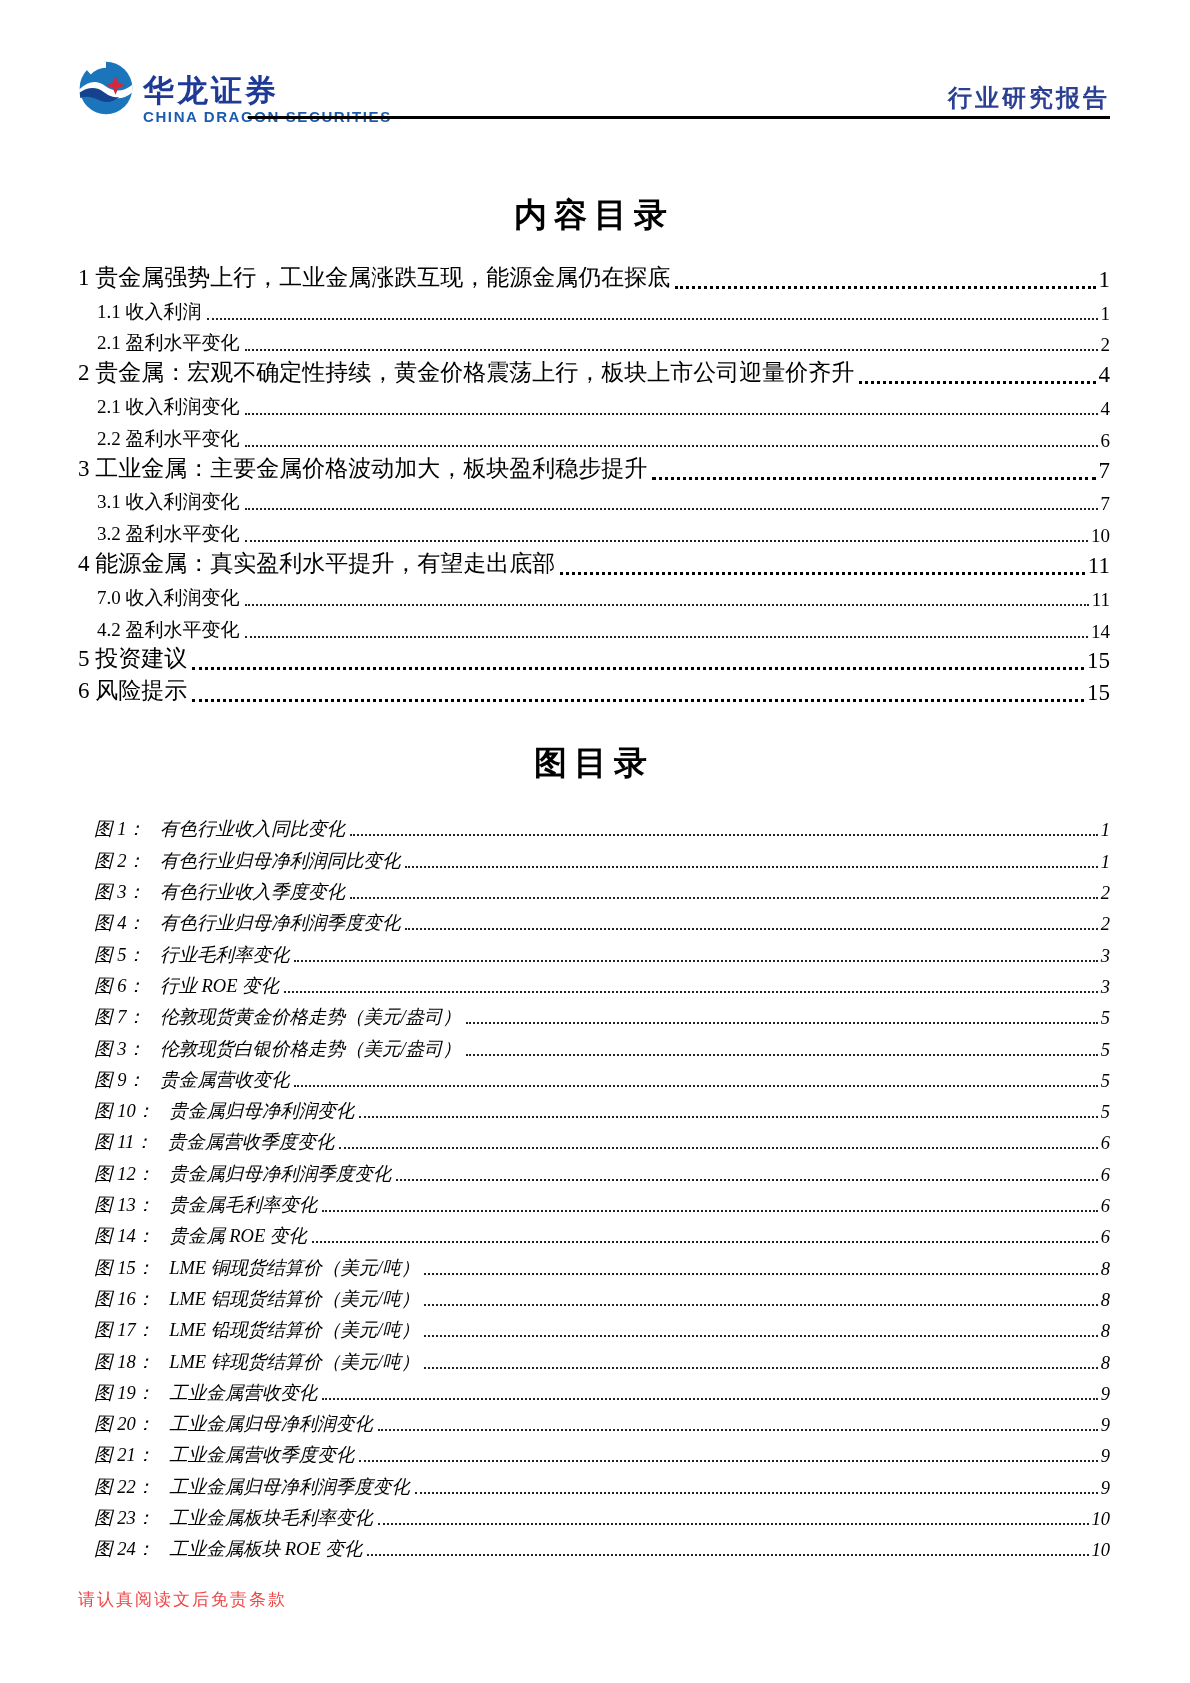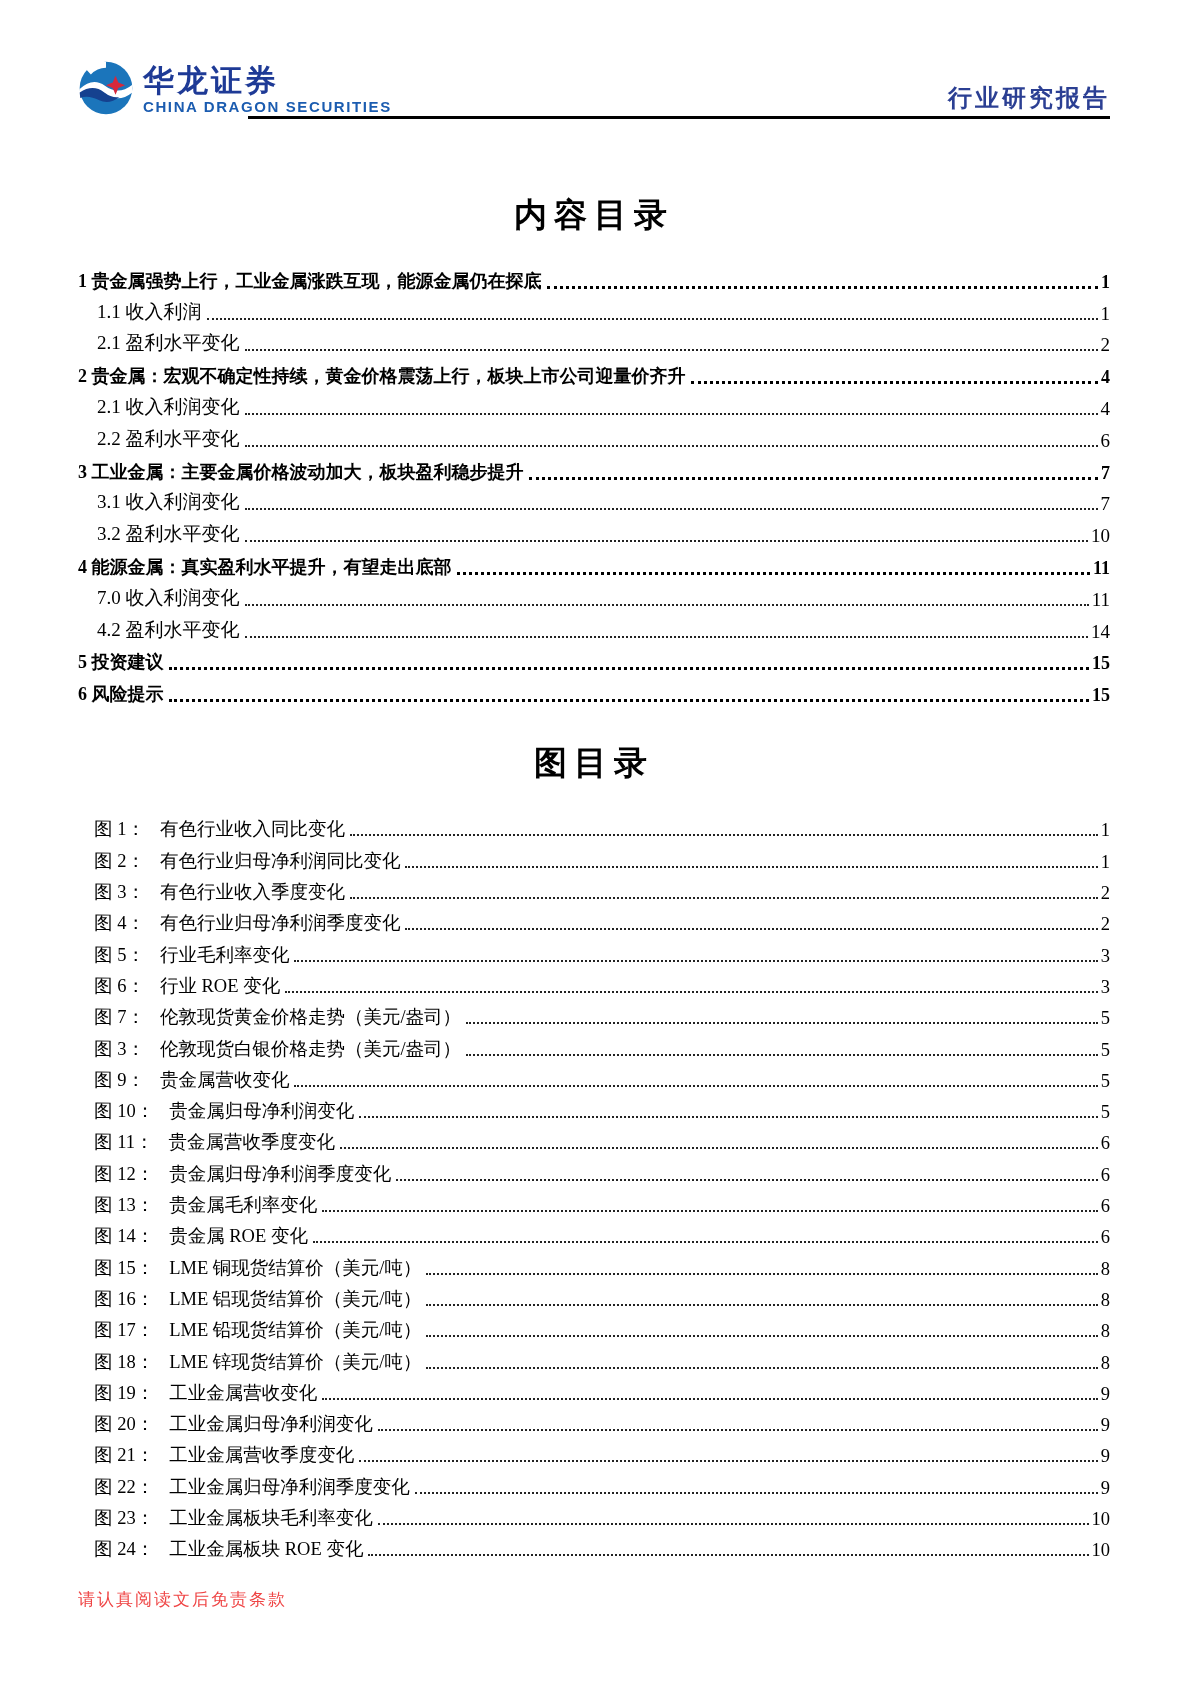--- a/index.html
+++ b/index.html
@@ -13,21 +13,21 @@
   }
   .page { padding:0 80px 0 78px; position:relative; }
 
   
   .header { position:relative; height:119px; }
   .logo { position:absolute; left:0; top:58px; display:flex; align-items:flex-start; }
   .logo-icon { width:56px; height:56px; margin-top:2px; }
   .logo-text { margin-left:9px; display:flex; flex-direction:column; }
   .brand-cn {
     font-size:31px; font-weight:bold; letter-spacing:3px;
-    line-height:34px; margin-top:6px;
+    line-height:34px; margin-top:16px;
   }
   .brand-en {
     font-size:15px; font-weight:bold; letter-spacing:1.6px;
     font-family:"Liberation Sans", sans-serif;
   }
   .report-type {
     position:absolute; right:0; bottom:5px;
     font-size:24px; font-weight:bold; letter-spacing:3px;
   }
   .header-line { position:absolute; left:170px; right:0; bottom:0; height:3px; background:#000; }
@@ -36,30 +36,30 @@
   .section-title {
     text-align:center; font-size:33px; font-weight:bold;
     letter-spacing:7px;
   }
   .toc-title  { margin-top:74px; }
   .fig-title-heading { margin-top:35px; }
 
   
   .toc-list { margin-top:23px; }
   .toc-row { display:flex; align-items:flex-end; height:31.8px; font-size:19px; }
-  .toc-row.level-1 { font-weight:bold; font-size:18px; }
+  .toc-row.level-1 { font-weight:normal; font-size:23px; }
   .toc-row.level-2 { padding-left:19px; }
   .row-label { white-space:nowrap; }
   .dots { flex:1 1 auto; border-bottom:2px dotted #222; margin:0 3px 5px 5px; min-width:20px; }
   .toc-row.level-1 .dots { border-bottom:3px dotted #000; margin-bottom:4px; }
   .page-num { white-space:nowrap; }
 
   
   .fig-list { margin-top:24px; }
-  .fig-row { display:flex; align-items:flex-end; height:31.3px; font-size:18.5px; padding-left:16px; }
+  .fig-row { display:flex; align-items:flex-end; height:31.3px; font-size:18.5px; padding-left:16px;font-style:italic; }
   .fig-label { white-space:nowrap; margin-right:15px; }
 
   
   .footer-disclaimer {
     position:absolute; left:78px; top:1588px;
     font-size:17px; letter-spacing:2px;
   }
 </style>
 </head>
 <body>

